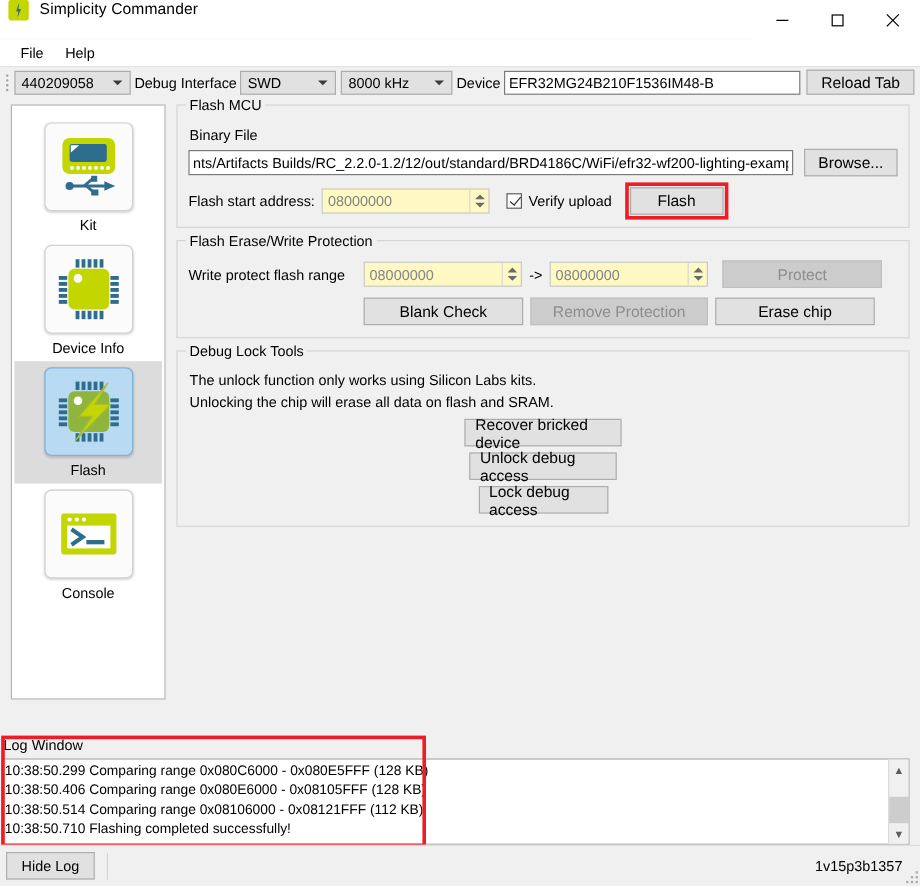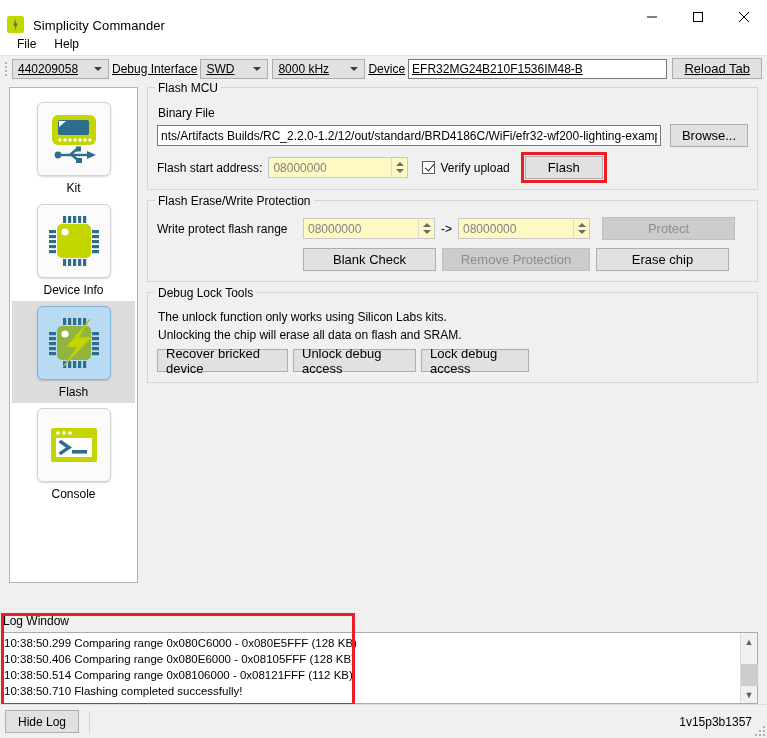--- a/index.html
+++ b/index.html
@@ -17,21 +17,21 @@
     width: 767px; height: 738px;
     background: #f0f0f0;
     display: flex; flex-direction: column;
     position: relative;
   }
 
   
   .titlebar {
     height: 33px; min-height: 33px;
     background: #ffffff;
-    display: flex; align-items: flex-end;
+    display: flex; align-items: flex-start;
     position: relative;
   }
   .app-icon {
     width: 17px; height: 17px;
     margin-left: 7px; margin-right: 9px;
     background: #c3d600;
     border-radius: 2px;
     position: relative;
     flex: none;
   }
@@ -70,21 +70,20 @@
     color: #000;
   }
 
   
   .toolbar {
     height: 26px; min-height: 26px;
     background: #f0f0f0;
     display: flex; align-items: center;
     padding: 0 3px;
     border-top: 1px solid #e3e3e3;
-    text-decoration: underline;
   }
   .grip {
     width: 6px; height: 20px;
     margin-right: 3px;
     display: flex; flex-direction: column;
     justify-content: center; align-items: center;
     gap: 2px;
   }
   .grip i {
     display: block; width: 2px; height: 2px;
@@ -102,21 +101,21 @@
   }
   .combo .caret {
     margin-left: auto;
     margin-right: 6px;
     width: 0; height: 0;
     border-left: 4px solid transparent;
     border-right: 4px solid transparent;
     border-top: 4px solid #3c3c3c;
   }
   #combo-serial { width: 97px; }
-  #combo-interface { width: 68px; }
+  #combo-interface { width: 80px; }
   #combo-speed { width: 93px; text-align: center; }
   .toolbar-label {
     font-size: 12px; padding: 0 3px;
     white-space: nowrap;
   }
   .device-input {
     flex: 1;
     height: 20px;
     background: #ffffff;
     border: 1px solid #7a7a7a;
@@ -622,21 +621,21 @@
           <div class="btn" style="width:133px;">Erase chip</div>
         </div>
       </div>
 
       <div class="group">
         <div class="group-title">Debug Lock Tools</div>
 
         <div class="label" style="margin:3px 0 4px 1px;">The unlock function only works using Silicon Labs kits.</div>
         <div class="label" style="margin:0 0 7px 1px;">Unlocking the chip will erase all data on flash and SRAM.</div>
 
-        <div class="row" style="gap:5px; ">
+        <div class="row" style="gap:5px; justify-content:flex-end;flex-direction:column;">
           <div class="btn" style="width:131px;">Recover bricked device</div>
           <div class="btn" style="width:123px;">Unlock debug access</div>
           <div class="btn" style="width:108px;">Lock debug access</div>
         </div>
       </div>
 
     </div>
   </div>
 
   <div class="log-section">

